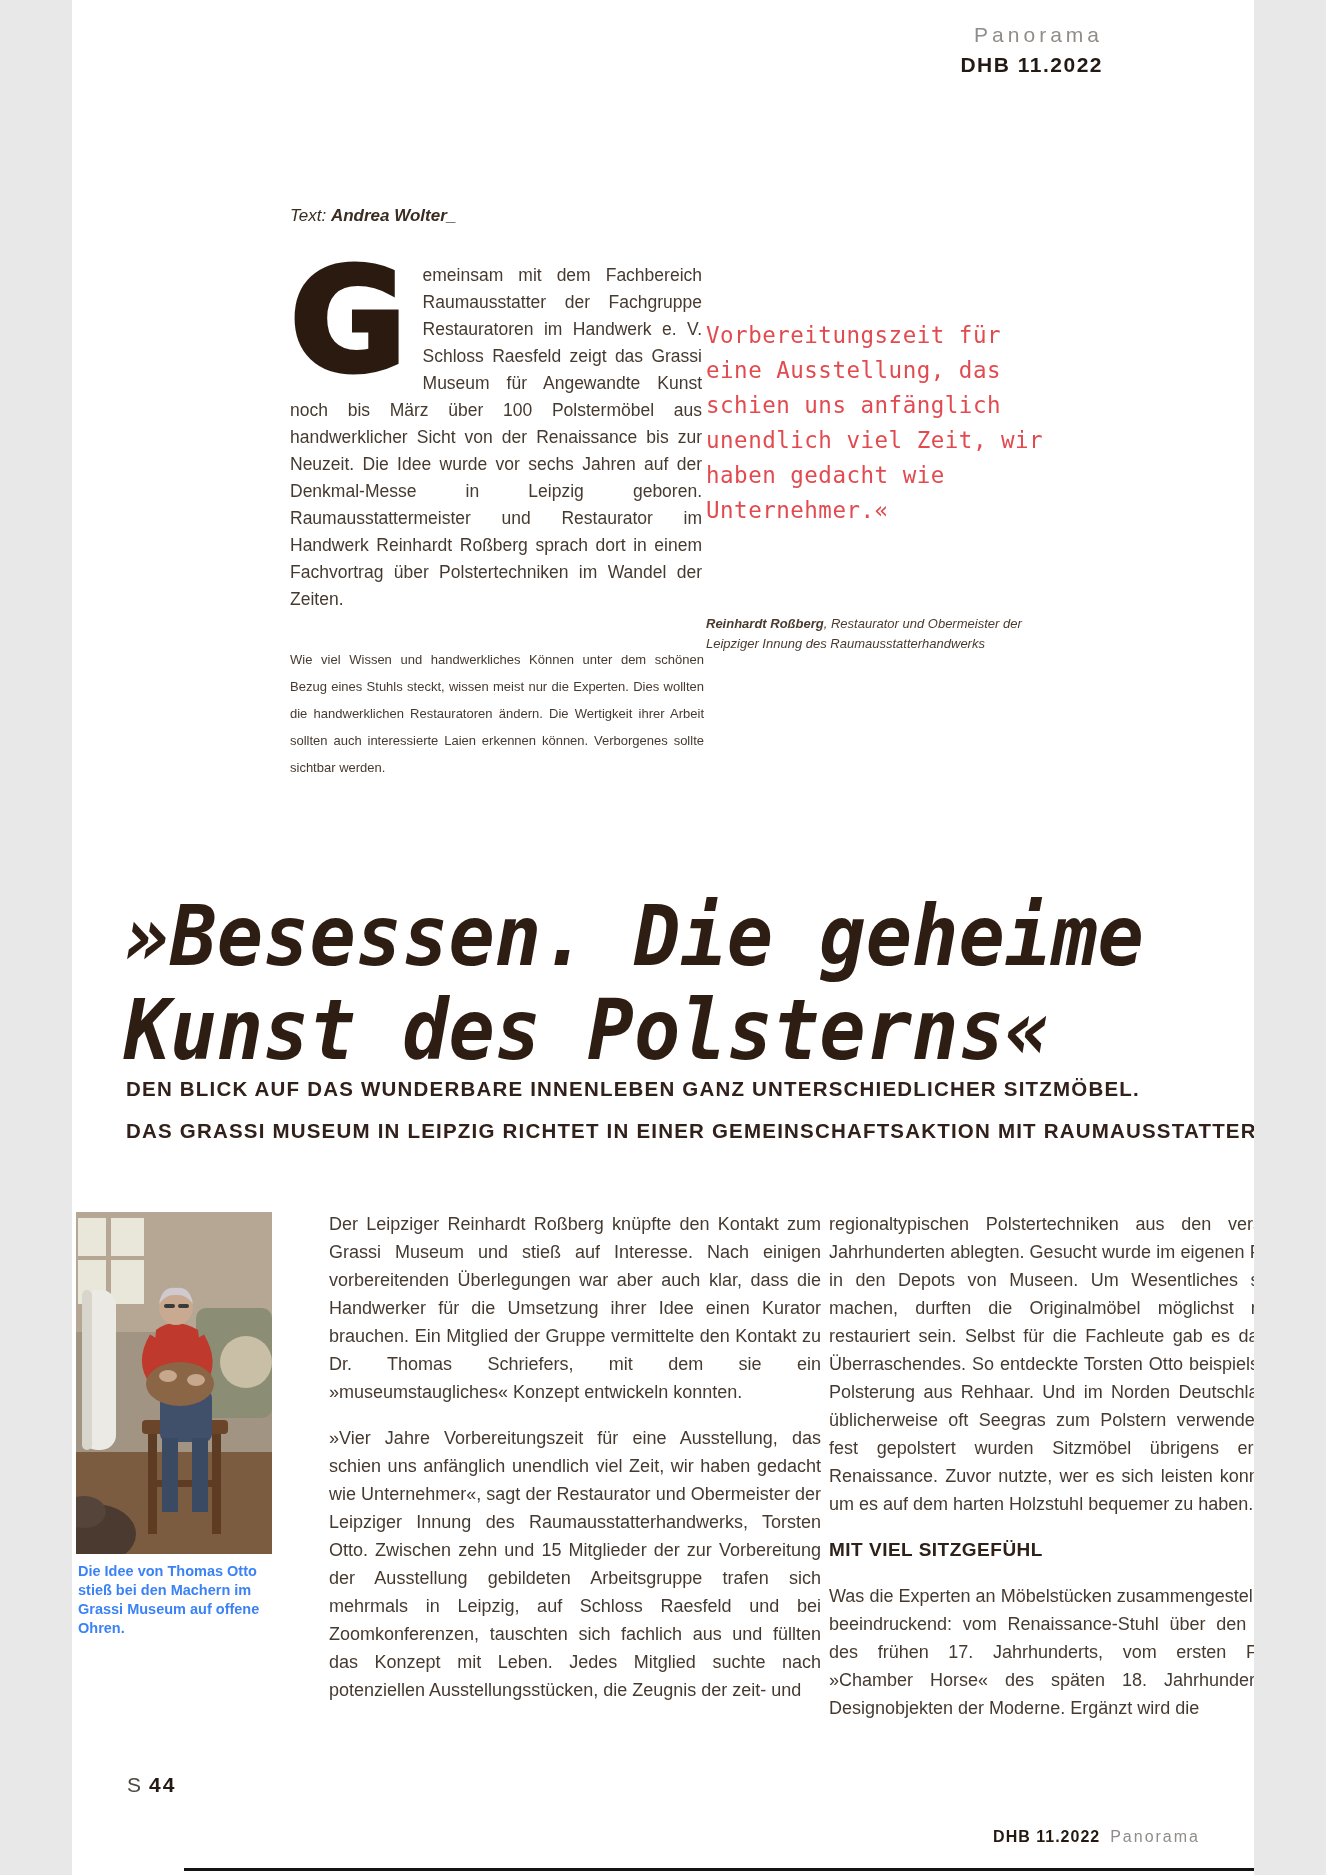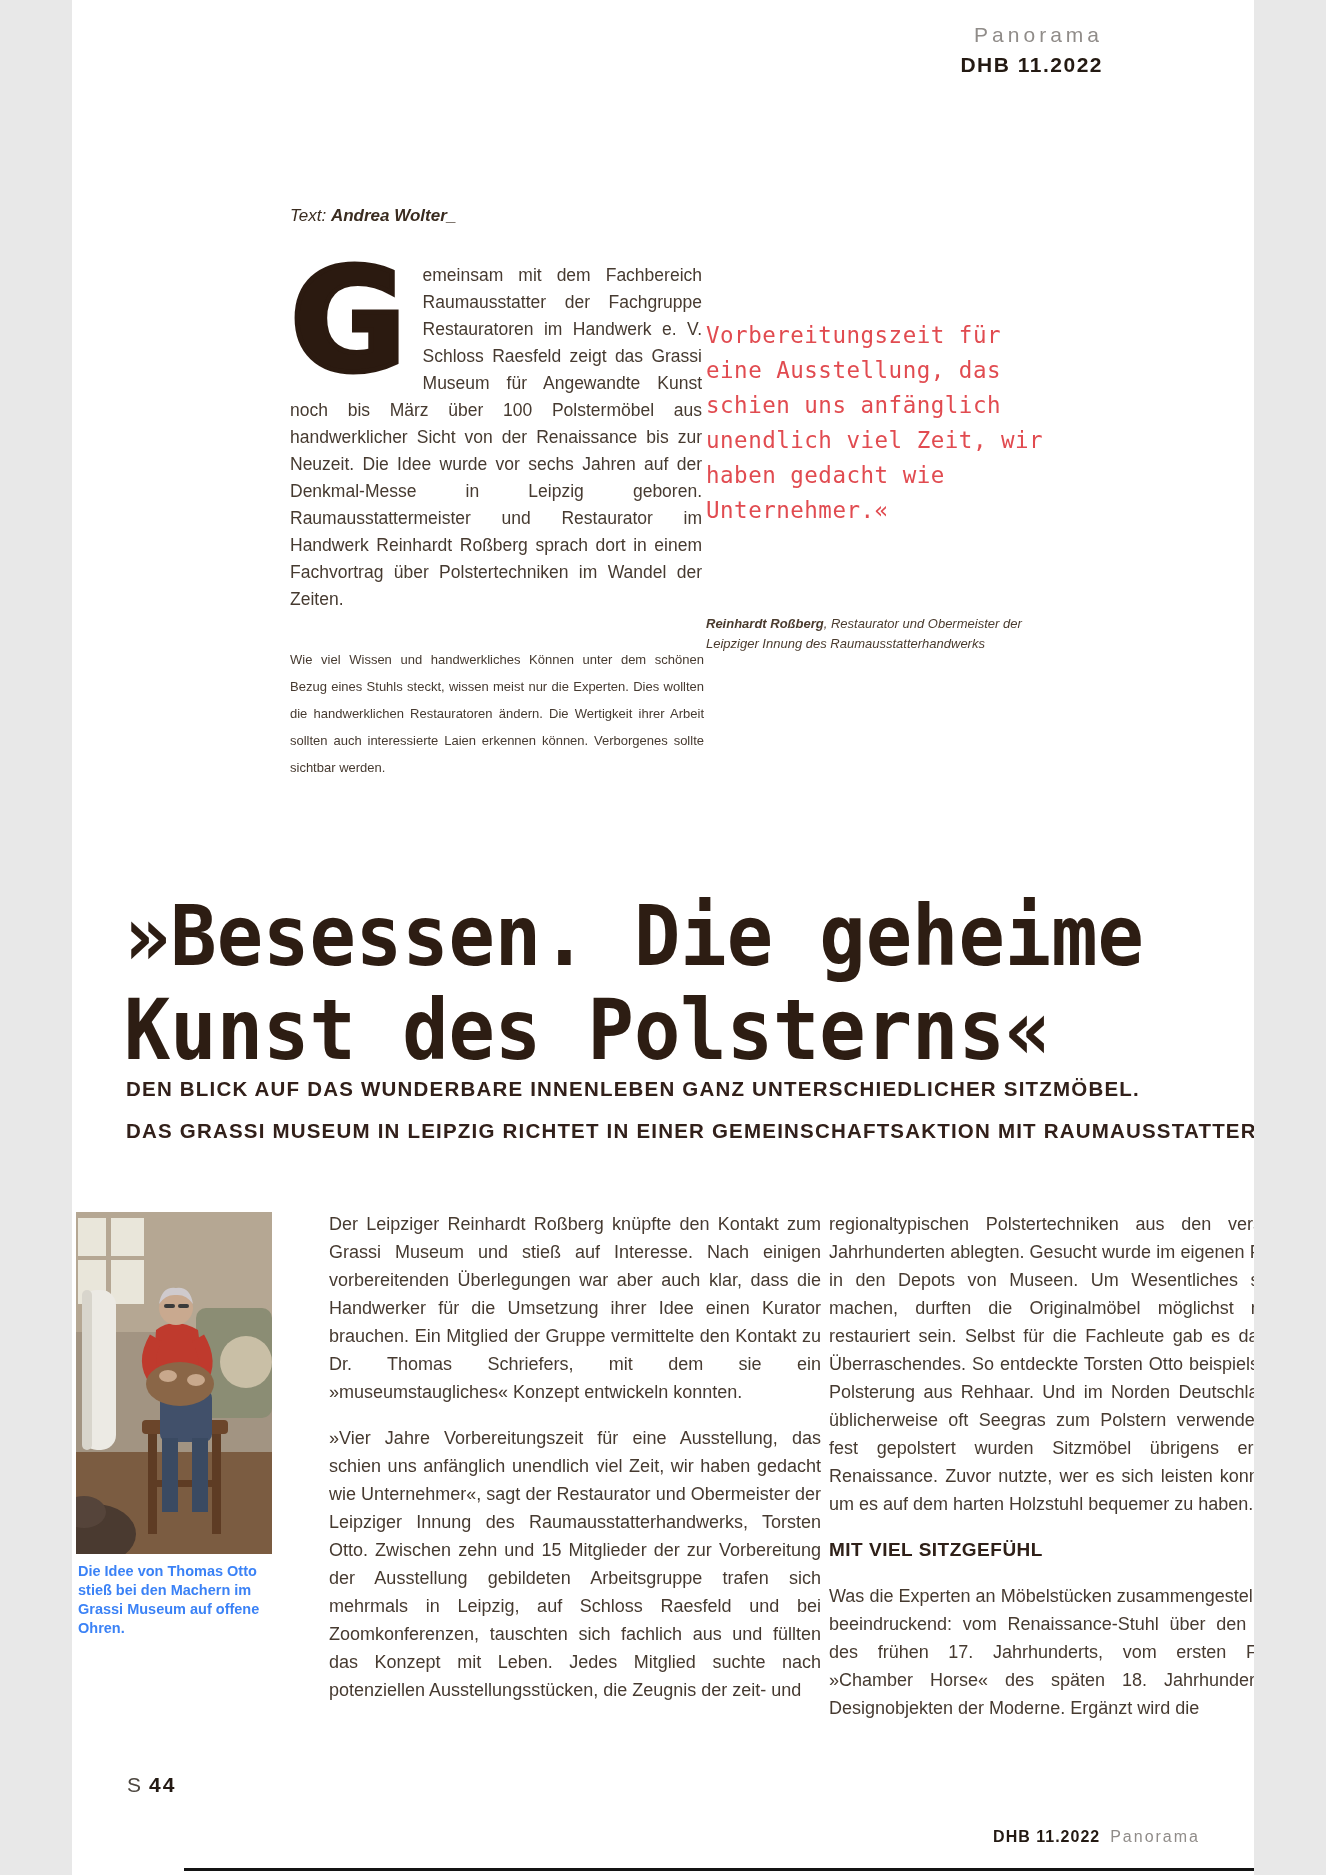--- a/index.html
+++ b/index.html
@@ -35,21 +35,21 @@
     -webkit-text-stroke:5px #2b1a10;
   }
   .intro-p2{position:absolute;left:218px;top:646px;width:414px;font-size:13px;line-height:27px;text-align:justify;-webkit-hyphens:auto;hyphens:auto;}
   
   .pullquote{position:absolute;left:634px;top:318px;width:352px;color:var(--quote_red);
     font-family:"DejaVu Sans Mono",monospace;font-size:22.5px;line-height:35px;letter-spacing:0.5px;}
   .pq-attrib{position:absolute;left:634px;top:578px;width:356px;font-size:13px;line-height:20px;font-style:italic;color:#4a3b2e;margin-top:36px;}
   .pq-attrib .name{font-weight:bold;}
   
   .headline{position:absolute;left:52px;top:886px;color:var(--ink_dark);
-    font-family:"DejaVu Sans Mono",monospace;font-weight:bold;}
+    font-family:"DejaVu Sans Mono",monospace;font-weight:bold;font-style:italic;}
   .headline .hl-line{display:block;font-size:77px;line-height:94px;letter-spacing:0px;transform:scaleY(1.08);transform-origin:left top;white-space:nowrap;}
   .subheadline{position:absolute;left:54px;top:1068px;width:1220px;color:#32201a;
     font-weight:bold;font-size:20.5px;letter-spacing:1.2px;line-height:42px;}
   .subheadline .sh-line{display:block;white-space:nowrap;}
   
   .photo{position:absolute;left:4px;top:1212px;width:196px;height:342px;overflow:hidden;background:#9b8d79;}
   .caption{position:absolute;left:6px;top:1562px;width:192px;font-size:14.5px;line-height:19px;font-weight:bold;color:#3b82f6;}
   
   .col-mid{position:absolute;left:257px;top:1210px;width:492px;font-size:18px;line-height:28px;text-align:justify;-webkit-hyphens:auto;hyphens:auto;}
   .col-right{position:absolute;left:757px;top:1210px;width:516px;font-size:18px;line-height:28px;text-align:justify;-webkit-hyphens:auto;hyphens:auto;}

